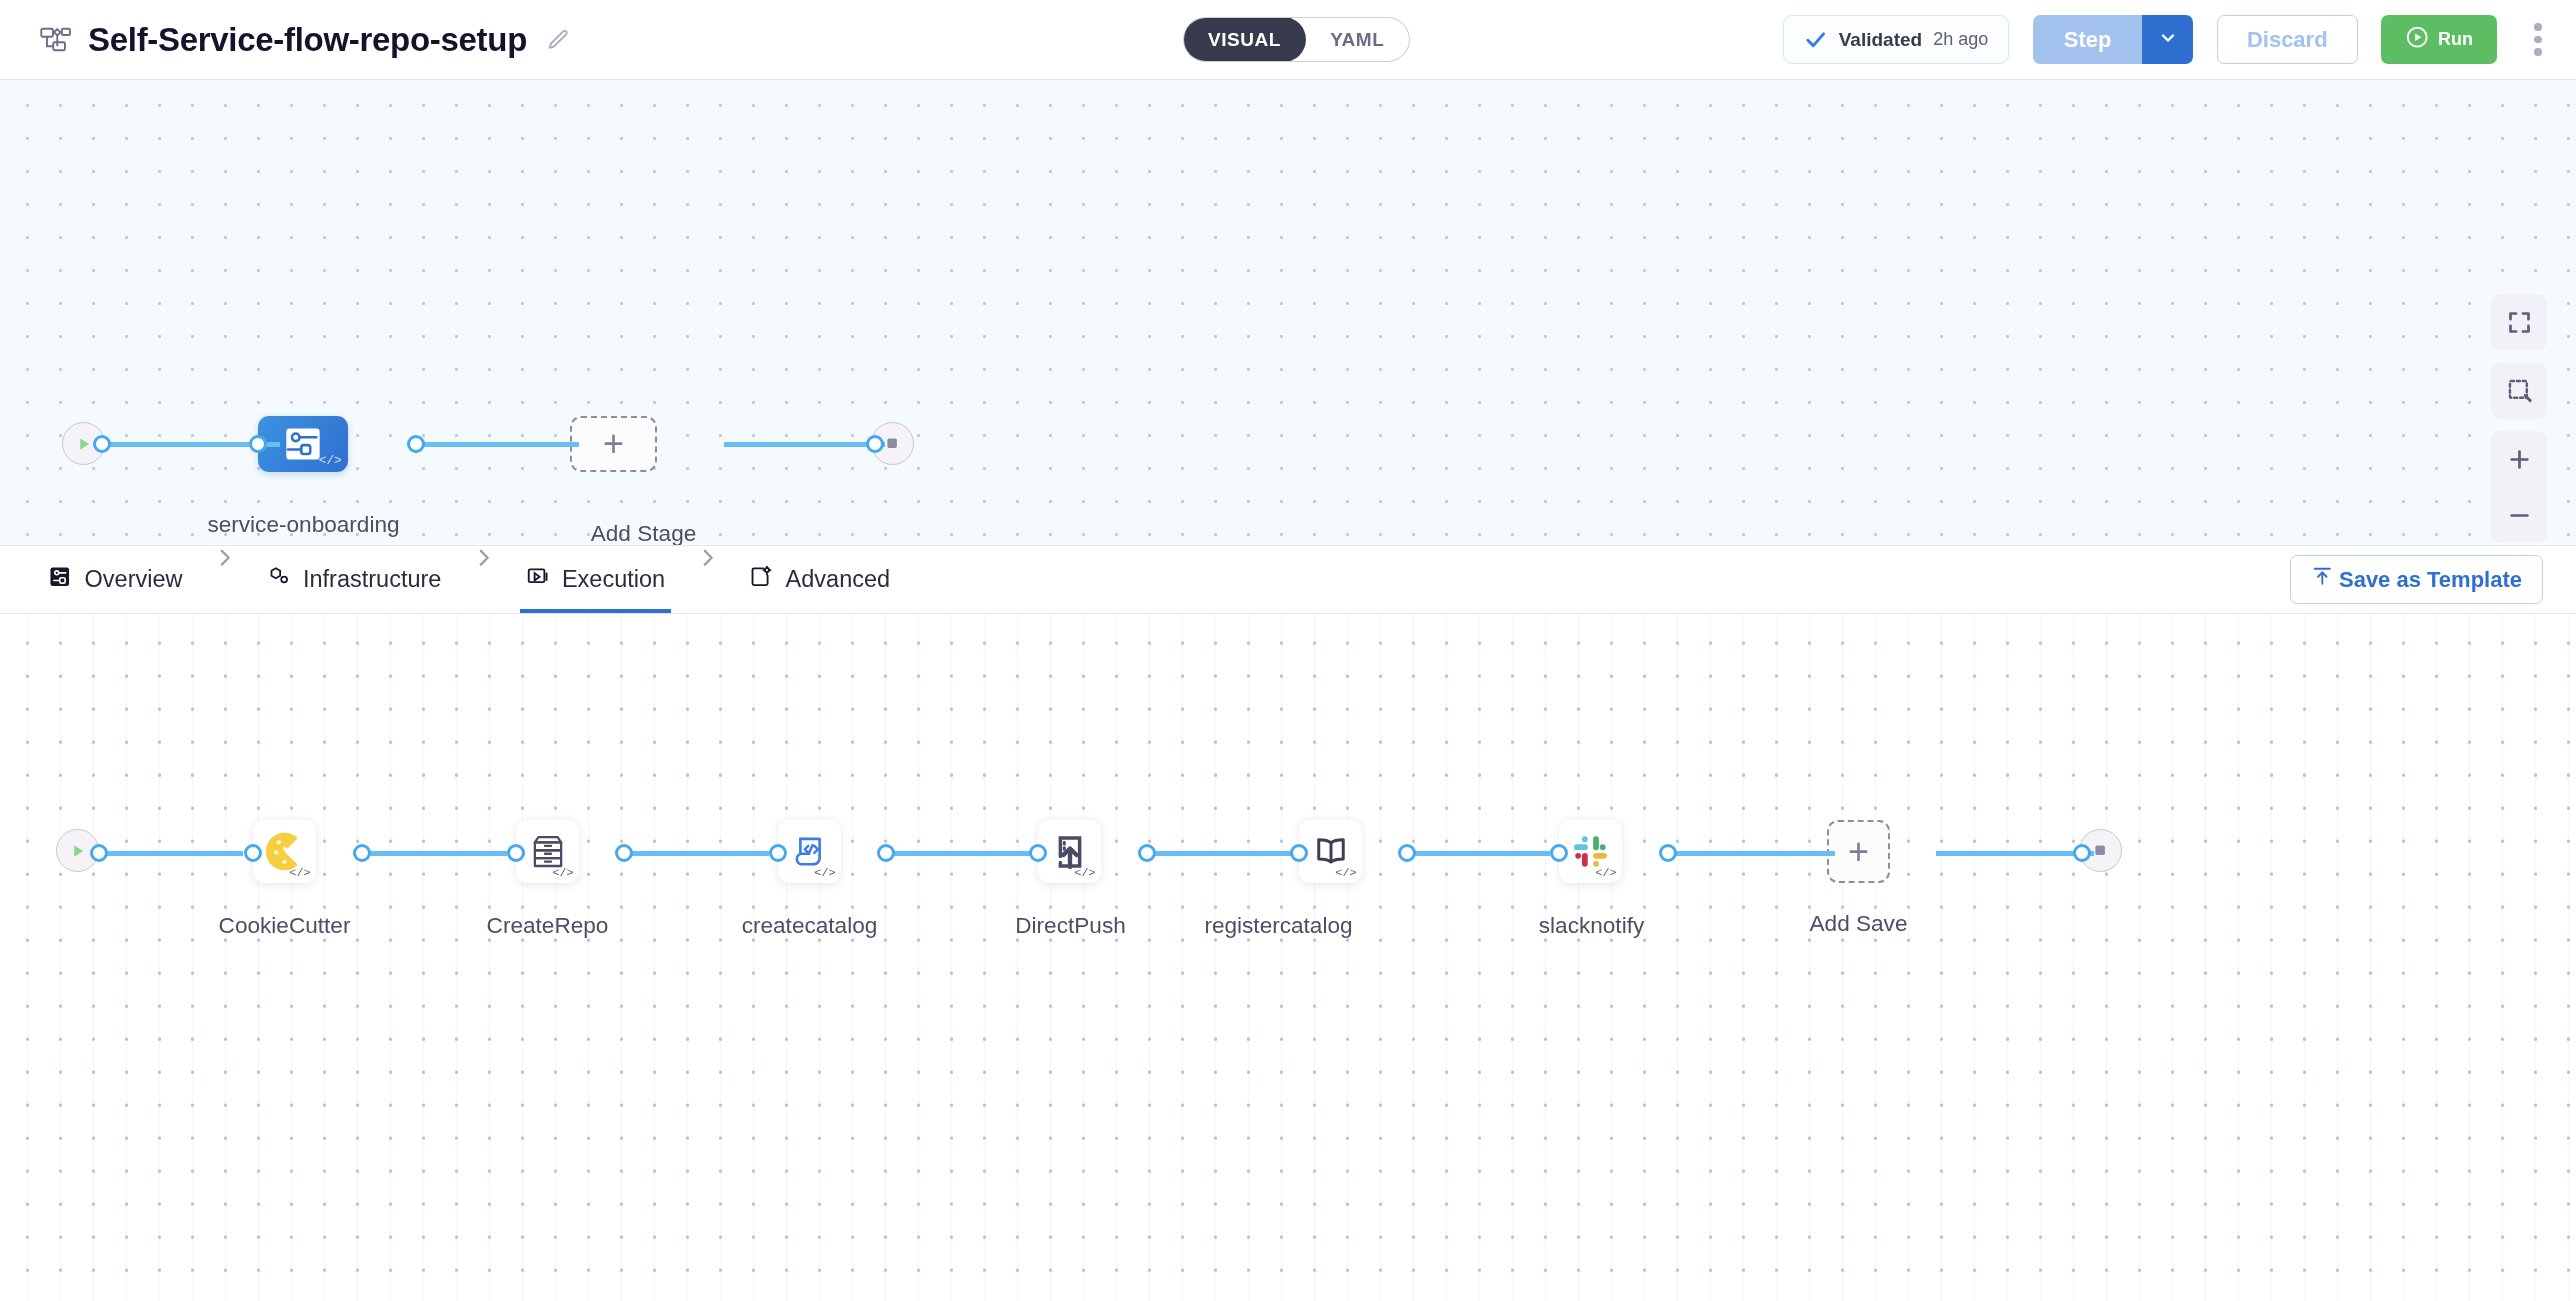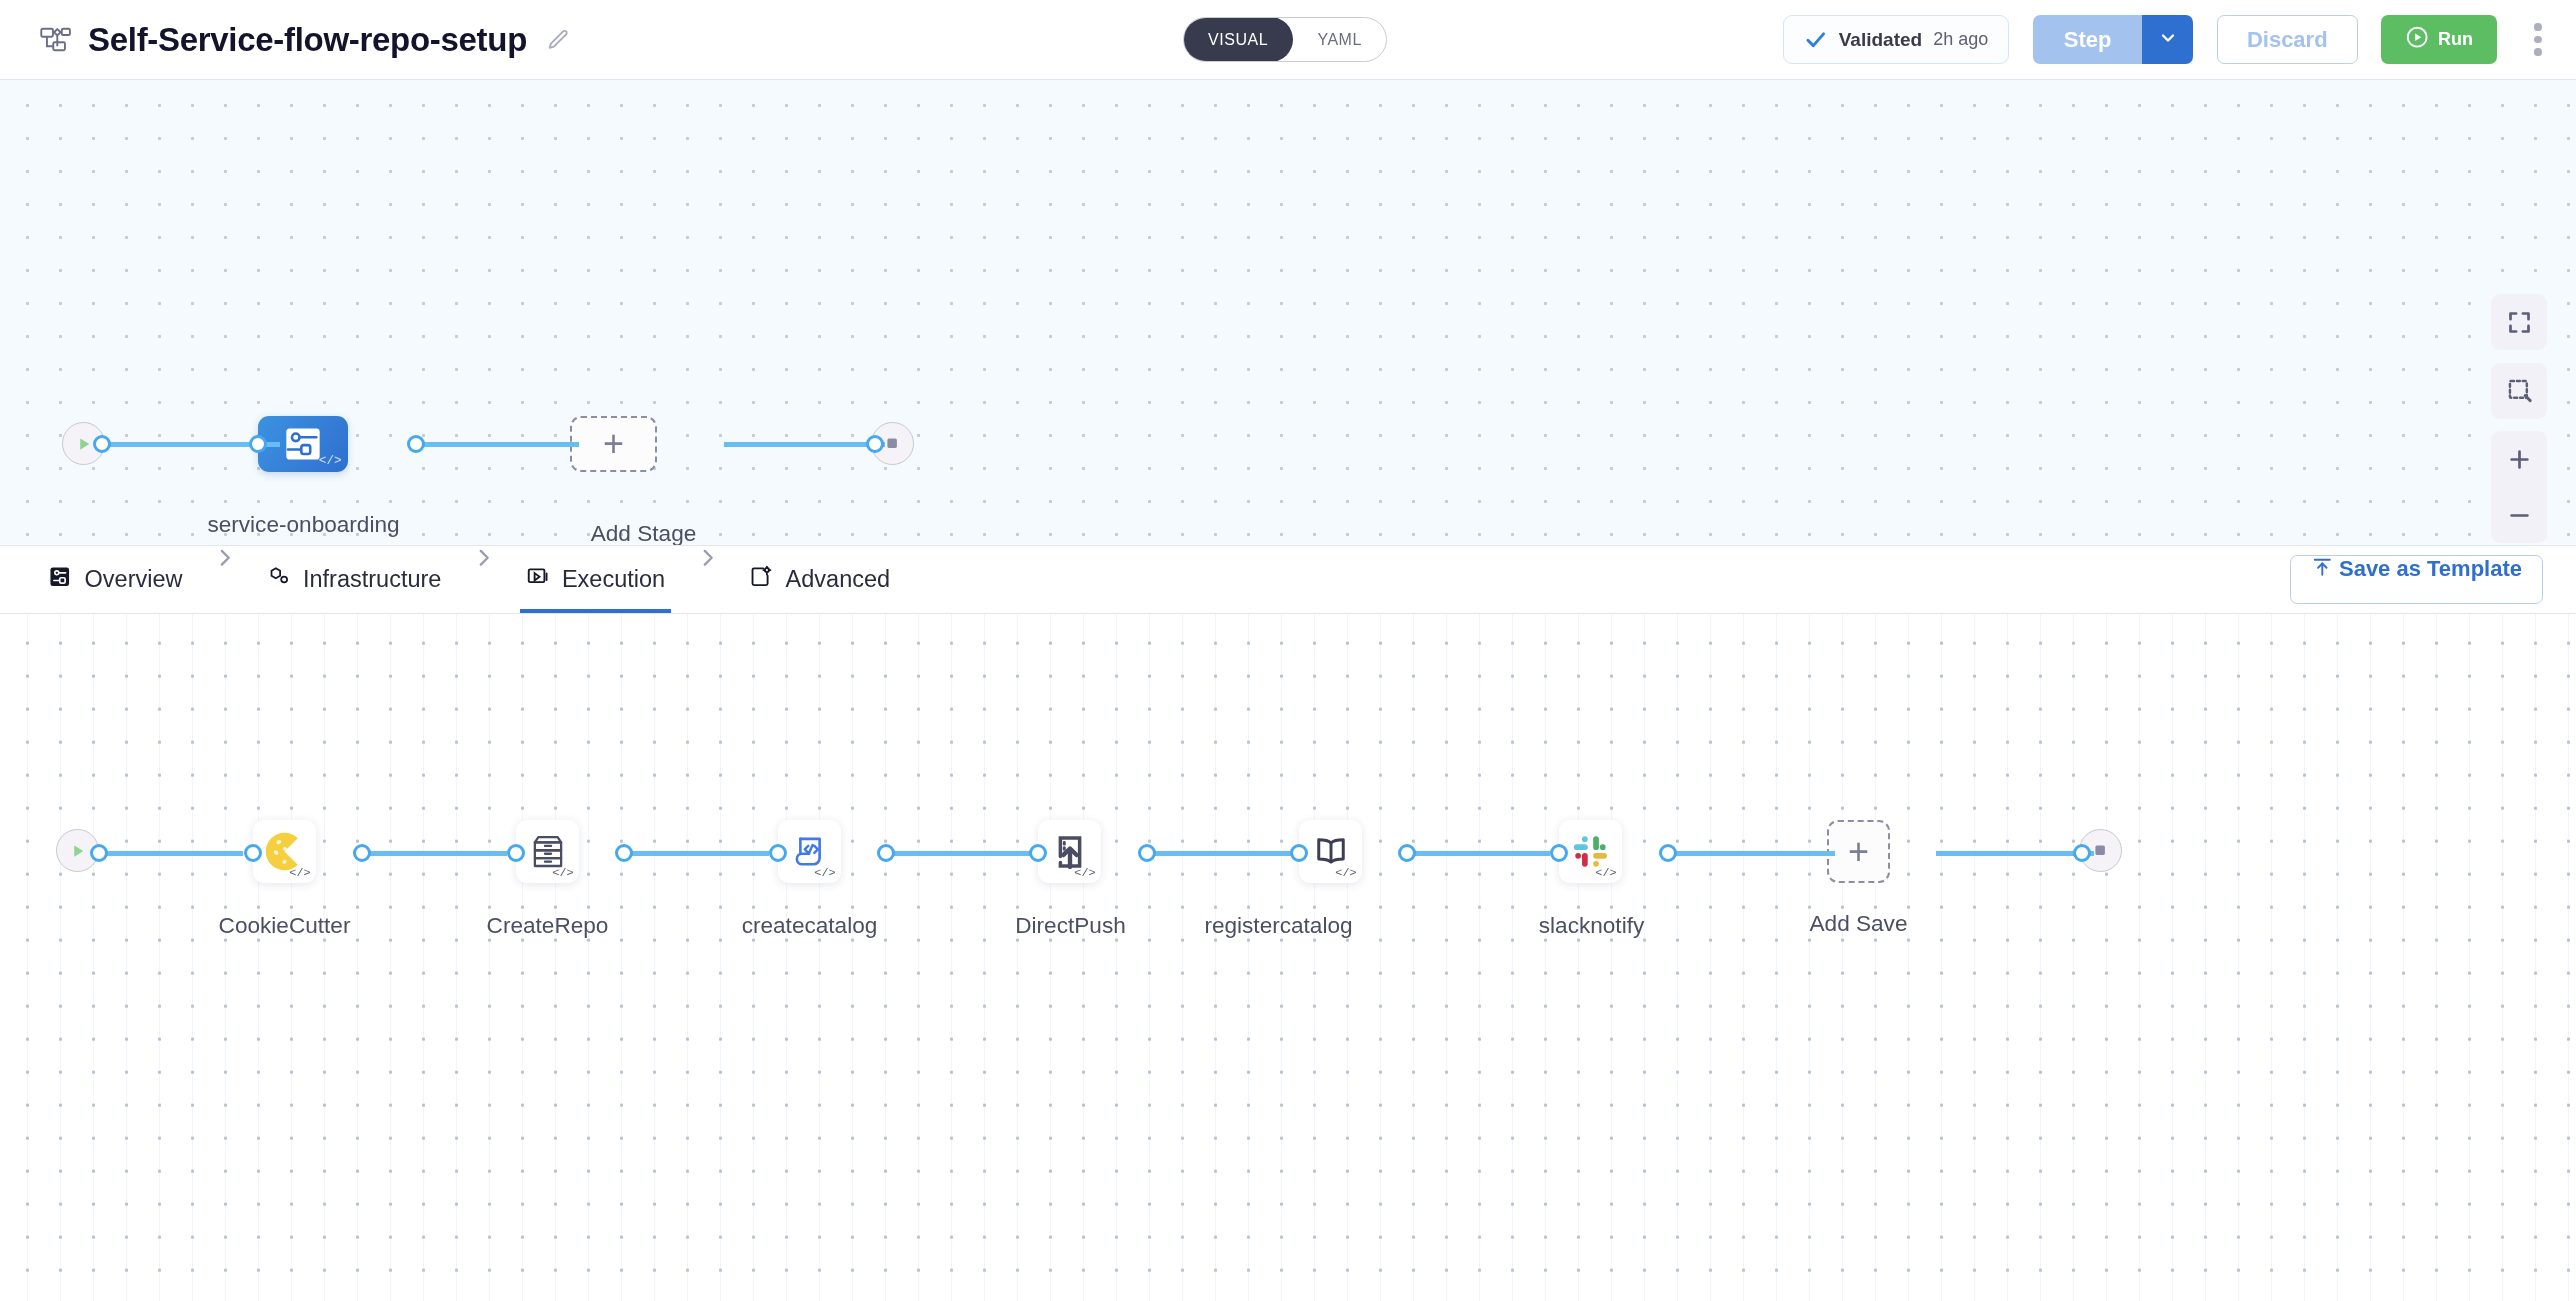--- a/index.html
+++ b/index.html
@@ -40,22 +40,22 @@
     display: flex;
     align-items: center;
     border: 0.9px solid #c9cbd8;
     border-radius: 23.5px;
     height: 45px;
     background: #ffffff;
     overflow: hidden;
     cursor: pointer;
   }
   .toggle-opt {
-    font-size: 16px;
-    font-weight: normal;
+    font-size: 19px;
+    font-weight: bold;
     letter-spacing: 0.5px;
     padding: 0 24.4px;
     height: 100%;
     display: flex; align-items: center;
     color: #6b6d82;
   }
   .toggle-opt.active {
     background: #383a4e;
     color: #ffffff;
     border-radius: 23.5px;
@@ -257,21 +257,21 @@
     content: "";
     position: absolute;
     left: 0; right: 0; bottom: 0;
     height: 4.5px;
     background: #2f6fd0;
   }
   .tab-sep { padding: 0 25px; display: flex; align-items: center; }
   .tpl-btn {
     margin-left: auto;
     height: 49px;
-    display: flex; gap: 5px;
+    display: flex; align-items: center; gap: 5px;
     border: 0.9px solid #b9cfee;
     border-radius: 7.2px;
     background: #ffffff;
     color: #2f6fd0;
     font-size: 22px;
     font-weight: bold;
     padding: 0 20px;
     cursor: pointer;
     font-family: inherit;
   }

